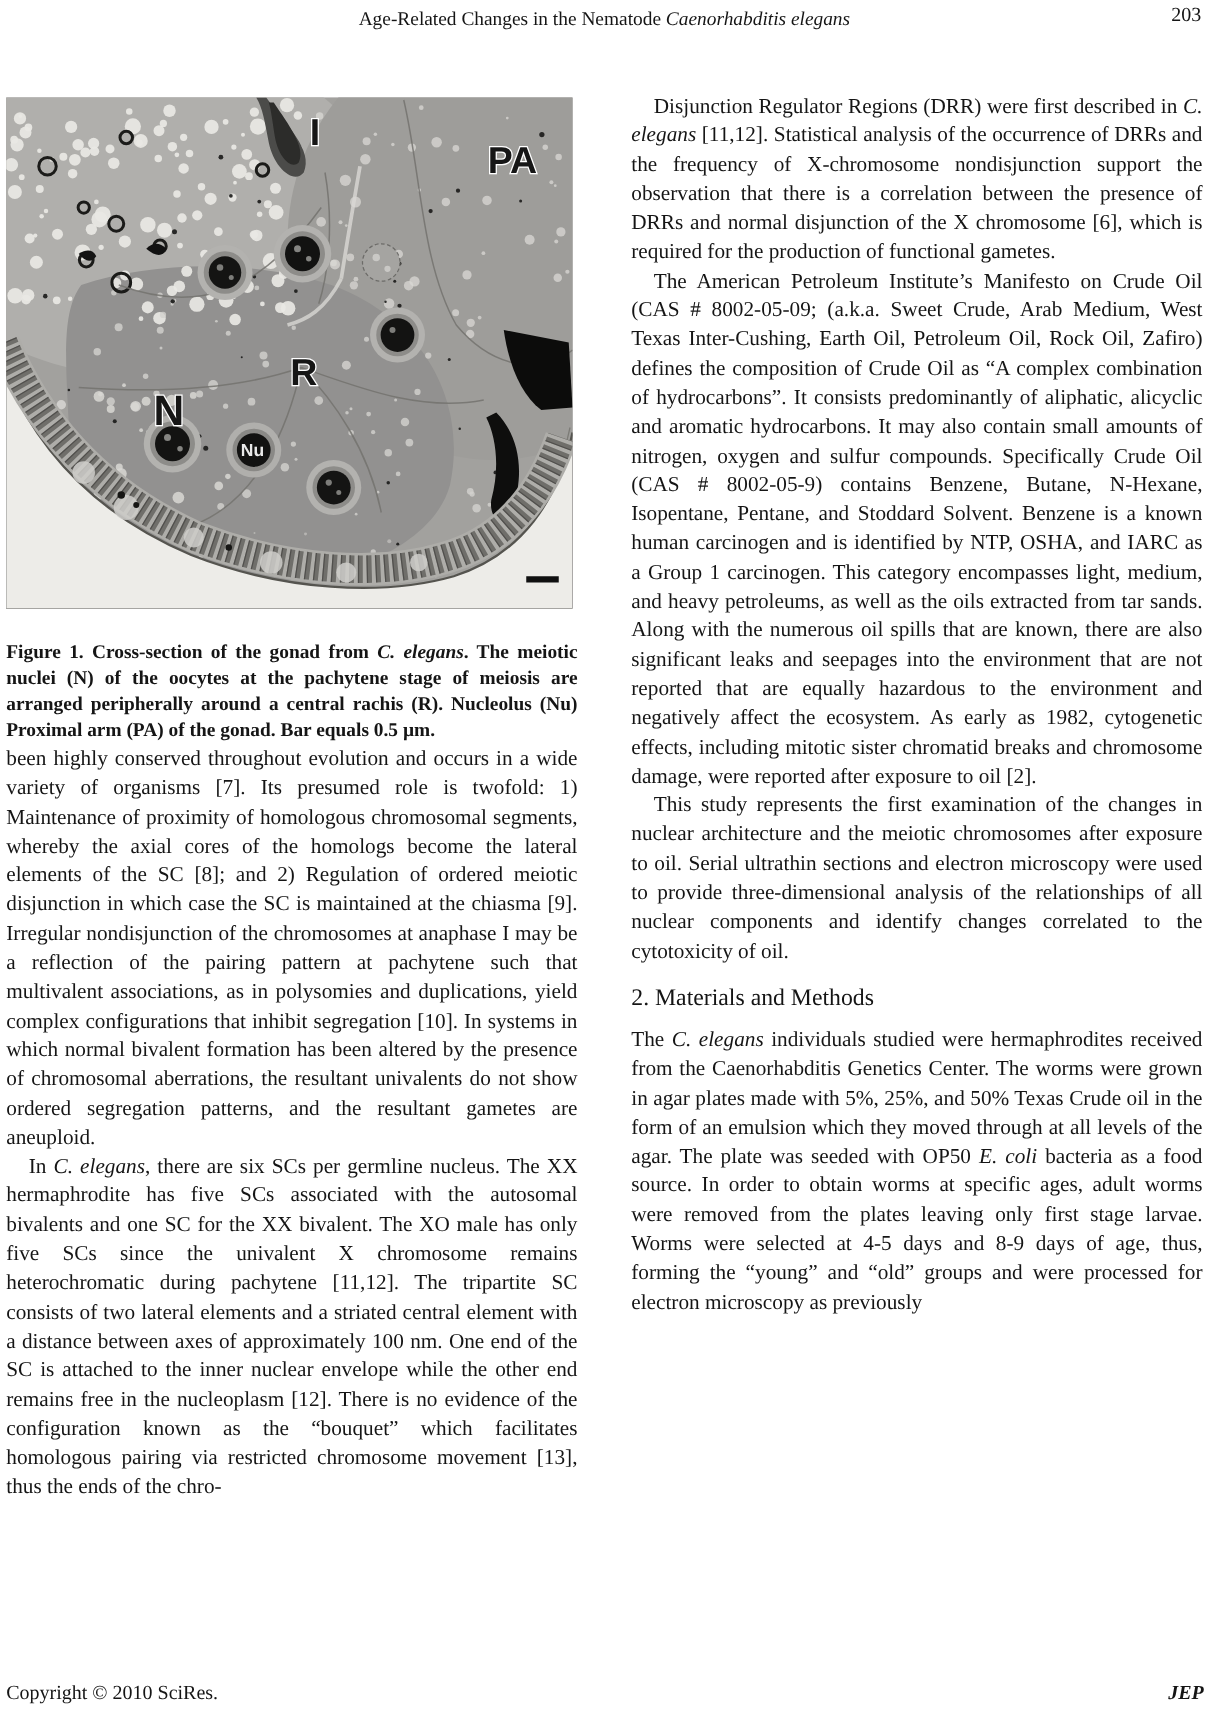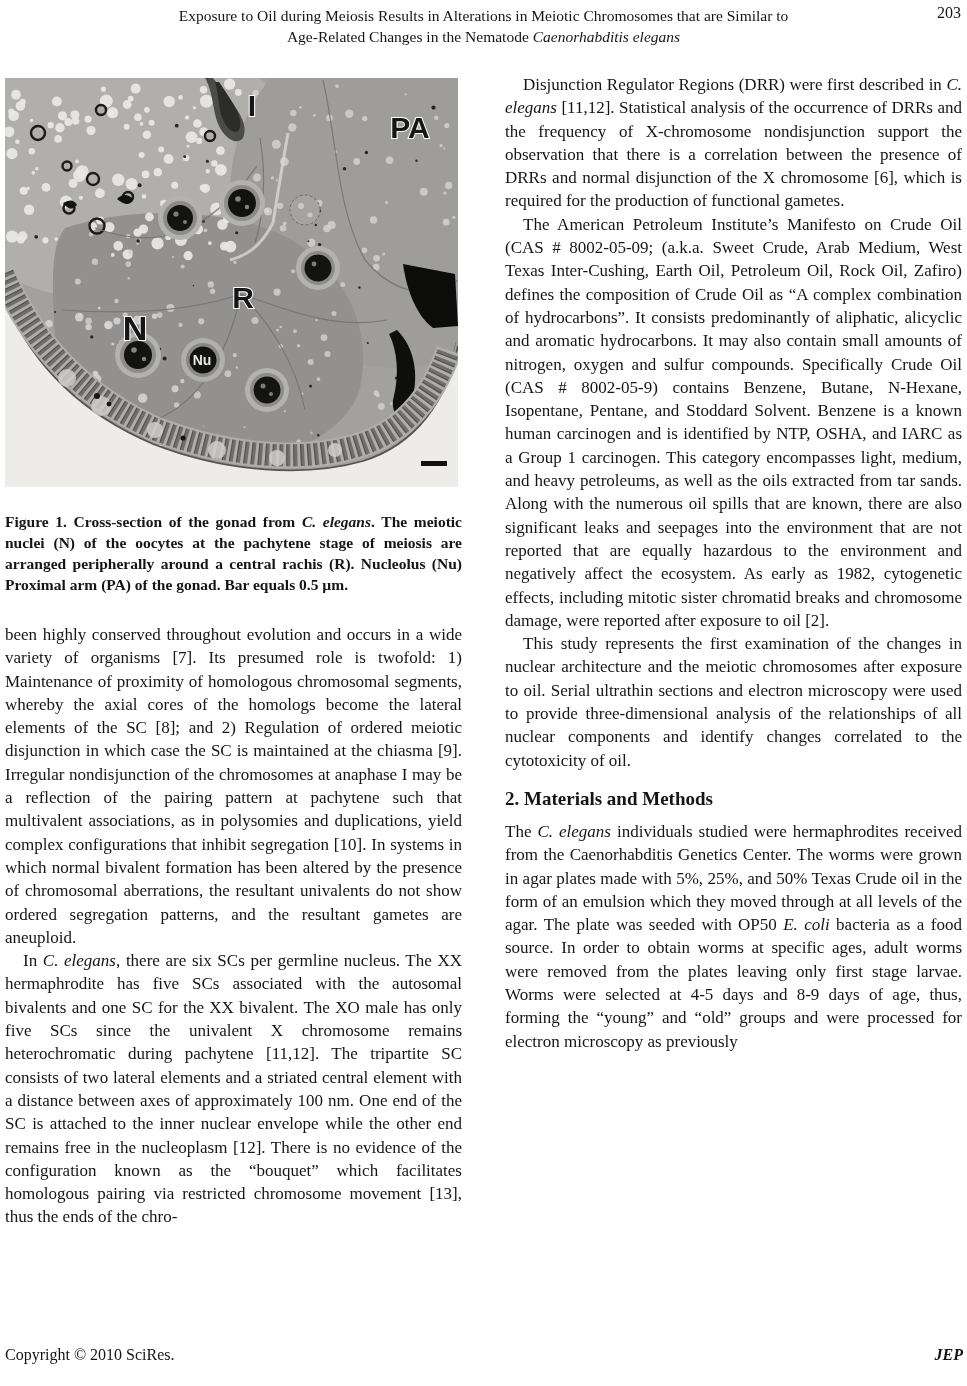--- a/index.html
+++ b/index.html
@@ -19,41 +19,40 @@
   p{margin:0;font-size:17px;line-height:23.3px;text-align:justify;}
   p.ind{text-indent:18px;}
   .it{font-style:italic;}
 
   
   .figwrap{width:453px;height:409px;margin-top:5px;background:#a6a5a2;}
   .figwrap svg{display:block;}
   .caption{margin-top:24px;font-weight:bold;font-size:15.5px;line-height:21px;
            text-align:justify;}
   .caption .bi{font-style:italic;}
-  .leftbody{margin-top:28px;}
-
-  h2{font-size:19px;margin:15px 0 9px 0;font-weight:bold;line-height:24px;}
+  .leftbody{}
+
+  h2{font-size:19px;margin:15px 0 9px 0;font-weight:normal;line-height:24px;}
 
   
   .footer{position:absolute;top:1346px;left:5px;width:958px;display:flex;
           justify-content:space-between;font-size:16px;}
   .jep{font-weight:bold;font-style:italic;}
 
   .figlabel{font-family:"Liberation Sans","DejaVu Sans",sans-serif;font-weight:bold;
             fill:#161616;stroke:#ffffff;stroke-width:2px;paint-order:stroke;}
   .figlabel-sm{font-family:"Liberation Sans","DejaVu Sans",sans-serif;font-weight:bold;
             fill:#e9e9e9;}
 </style>
 </head>
 <body>
 
 <div class="page">
 
   <div class="hdr">
-    <div>Exposure to Oil during Meiosis Results in Alterations in Meiotic Chromosomes that are Similar to</div>
     <div><span>Age-Related Changes in the Nematode </span><span class="it">Caenorhabditis elegans</span></div>
   </div>
   <div class="pagenum">203</div>
 
   <div class="cols">
 
     <div class="col">
 
       <div class="figwrap">
         <svg id="em-svg" width="453" height="409" viewBox="0 0 453 409" xmlns="http://www.w3.org/2000/svg">

